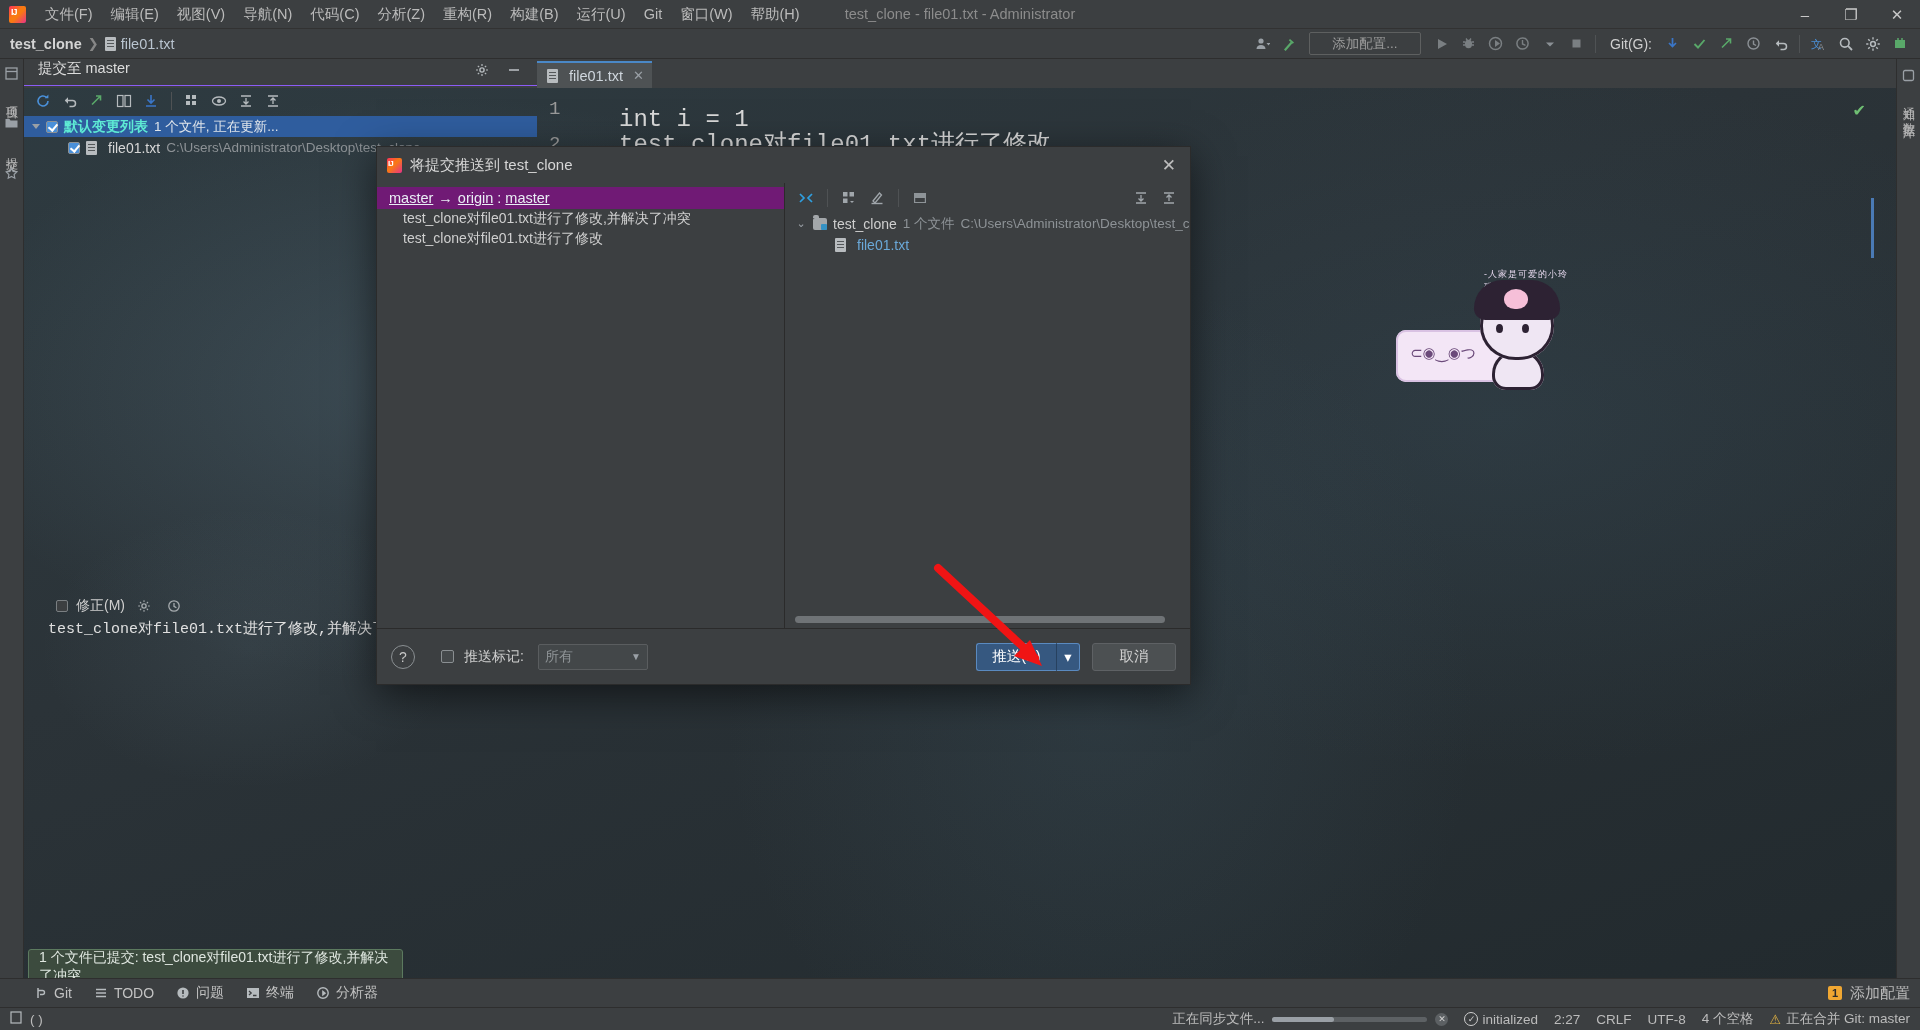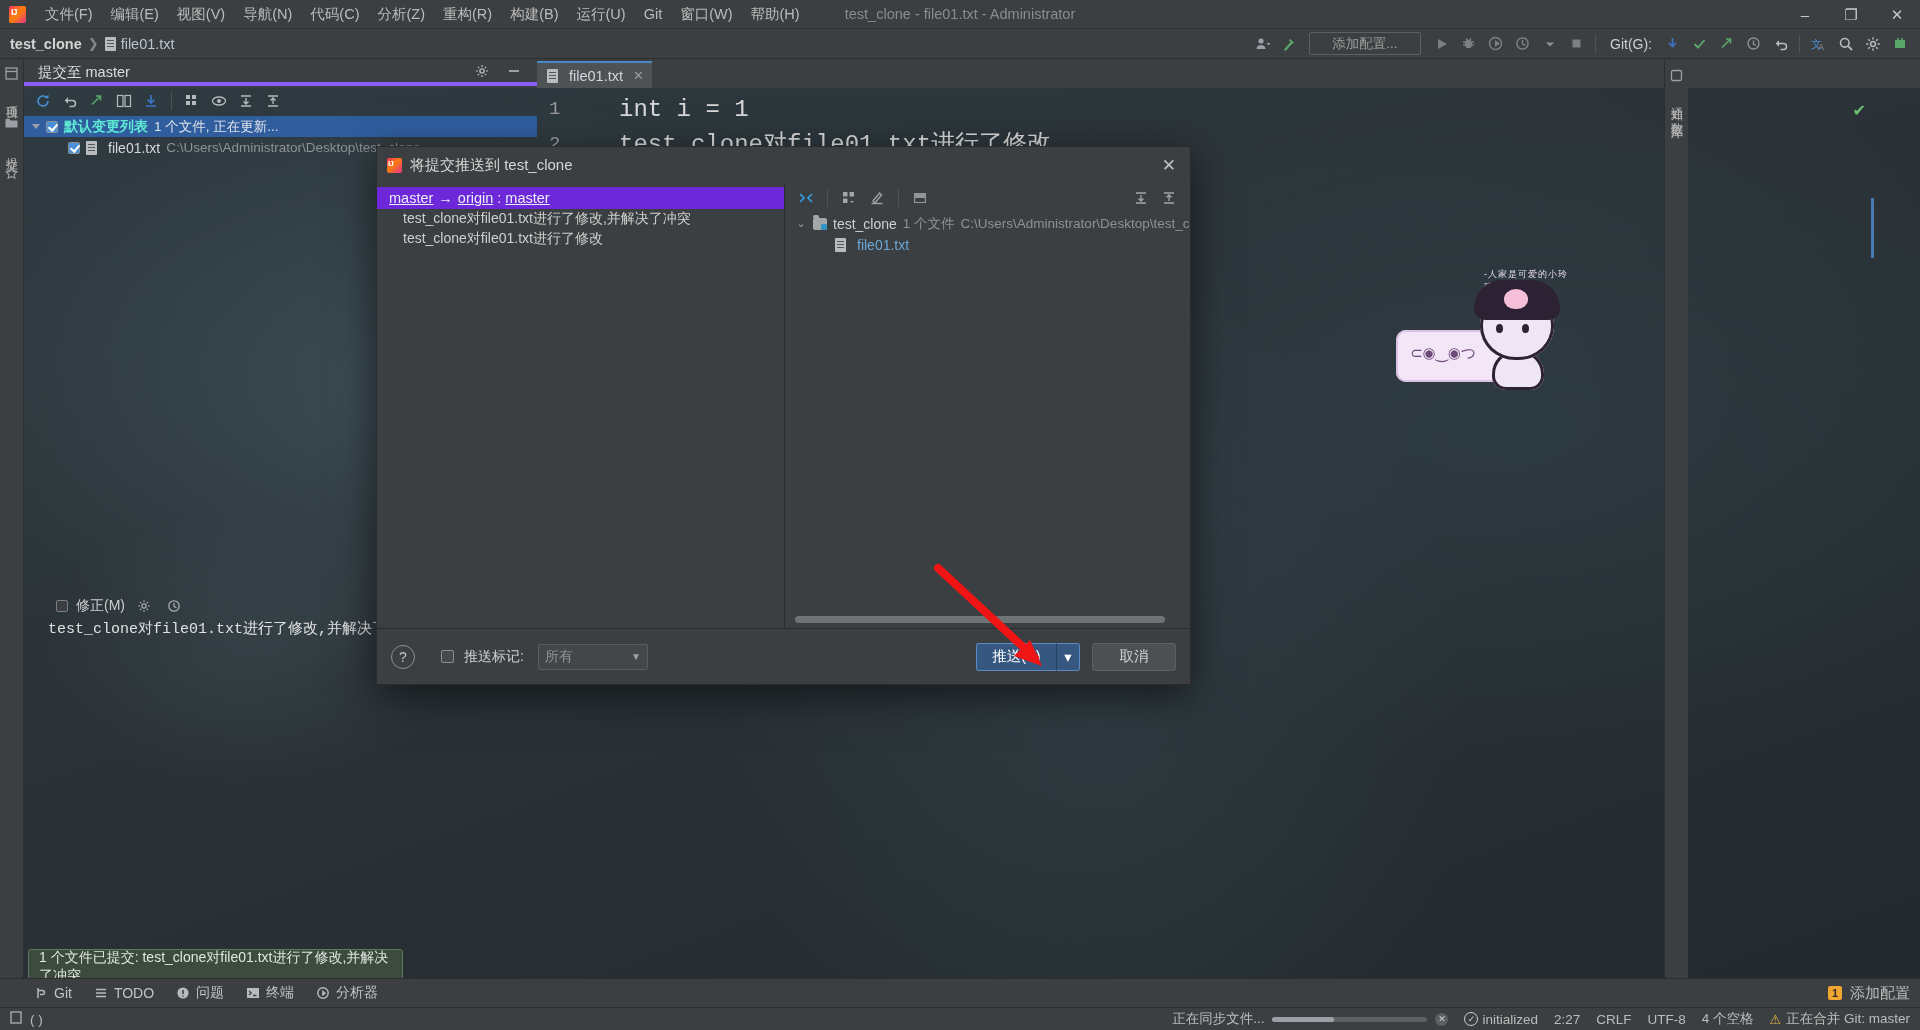--- a/index.html
+++ b/index.html
@@ -5,21 +5,21 @@
   * { box-sizing: border-box; margin: 0; padding: 0; }
   html, body {
     width: 1920px; height: 1030px;
     overflow: hidden;
     background: #3c3f41;
     font-family: "Liberation Sans", "DejaVu Sans", sans-serif;
     font-size: 15px;
     color: #bbbbbb;
     -webkit-font-smoothing: antialiased;
   }
-  #app { position: relative; width: 1688px; height: 1030px; }
+  #app { position: relative; width: 1920px; height: 1030px; }
 
   
   .bg-photo {
     position: absolute; left: 0; top: 88px; width: 1920px; height: 890px;
     background:
       radial-gradient(ellipse 700px 420px at 430px 300px, rgba(96,124,140,.32), rgba(0,0,0,0) 70%),
       radial-gradient(ellipse 520px 600px at 1100px 620px, rgba(70,96,110,.22), rgba(0,0,0,0) 72%),
       radial-gradient(ellipse 900px 500px at 1500px 330px, rgba(58,82,96,.30), rgba(0,0,0,0) 70%),
       linear-gradient(160deg, #2e3b41 0%, #2b3338 40%, #222a2e 100%);
   }
@@ -104,22 +104,22 @@
     position:absolute; right:0; top:59px; width:24px; bottom:52px; background:#3c3f41;
     border-left:1px solid #2e2e2e; display:flex; flex-direction:column; align-items:center; padding-top:8px; gap:14px;
   }
 
   
   .commit-panel {
     position: absolute; left: 24px; top: 59px; width: 513px; height: 926px;
     background: transparent;
   }
   .commit-head {
-    height: 27px; display: flex; align-items: flex-end; padding: 0 6px;
-    border-bottom: 4px solid #8b5cf6; background: transparent;
+    height: 27px; display: flex; align-items: flex-start; padding: 0 6px;
+    border-bottom: 1px solid #8b5cf6; background: transparent;
   }
   .commit-title { font-size: 14.5px; color: #dcdcdc; padding-left: 8px; }
   .commit-head-actions{ margin-left:auto; display:flex; align-items:center; gap:10px; padding-right:6px;}
   .commit-toolbar {
     height: 30px; display: flex; align-items: center; gap: 5px; padding: 0 8px;
   }
   .ctb { width: 22px; height: 22px; display: flex; align-items: center; justify-content: center; color: #a7b0b6; }
   .changelist-row {
     height: 21px; background: #2f5d9e; display: flex; align-items: center;
     padding-left: 8px; gap: 6px;
@@ -219,21 +219,21 @@
   .dlg-ij:after{ content:"IJ"; position:absolute; left:1px; top:1px; font-size:8px; font-weight:700; color:#fff; letter-spacing:-1px;}
   .dlg-title-text { font-size: 15px; color: #d6d6d6; }
   .dlg-x { margin-left:auto; font-size:17px; color:#bdbdbd; line-height:1; padding: 2px 4px;}
 
   .dlg-body { flex: 1; display: flex; min-height: 0; }
   .dlg-left {
     width: 408px; border-right: 1px solid #2b2b2b; background: #3c3f41;
     padding-top: 4px; overflow: hidden;
   }
   .push-target {
-    height: 22px; background: #6d28d9; display: flex; align-items: center;
+    height: 22px; background: #701a75; display: flex; align-items: center;
     padding-left: 12px; gap: 0px; font-size: 14.5px; color: #e9eef5;
   }
   .push-target u { text-decoration: underline; }
   .push-target .arrow{ margin:0 5px; }
   .commit-item {
     height: 20px; display: flex; align-items: center; padding-left: 26px;
     font-size: 14px; color: #cfcfcf; white-space: nowrap; overflow:hidden;
   }
   .dlg-right { flex: 1; display: flex; flex-direction: column; background: #3c3f41; min-width: 0;}
   .dlg-right-toolbar {
@@ -609,21 +609,21 @@
 
   <div class="editor-tabs">
     <div class="etab">
       <span class="file-ic"></span>
       <span>file01.txt</span>
       <span class="x">✕</span>
     </div>
   </div>
   <div class="editor">
     <div class="gutter-num" style="left:12px; top:10px;">1</div>
-    <div class="code-line" style="left:82px; top:8px;">int i = 1</div>
+    <div class="code-line" style="left:82px; top:18px;">int i = 1</div>
     <div class="gutter-num" style="left:12px; top:45px;">2</div>
     <div class="code-line" style="left:82px; top:39px;">test_clone对file01.txt进行了修改</div>
     <div class="ok-check">✔</div>
     <div class="scroll-mark"></div>
   </div>
 
   <div class="sticker">
     <div class="stick-cn">-人家是可爱的小玲珑-</div>
     <div class="stick-bubble"></div>
     <div class="stick-body"></div>

